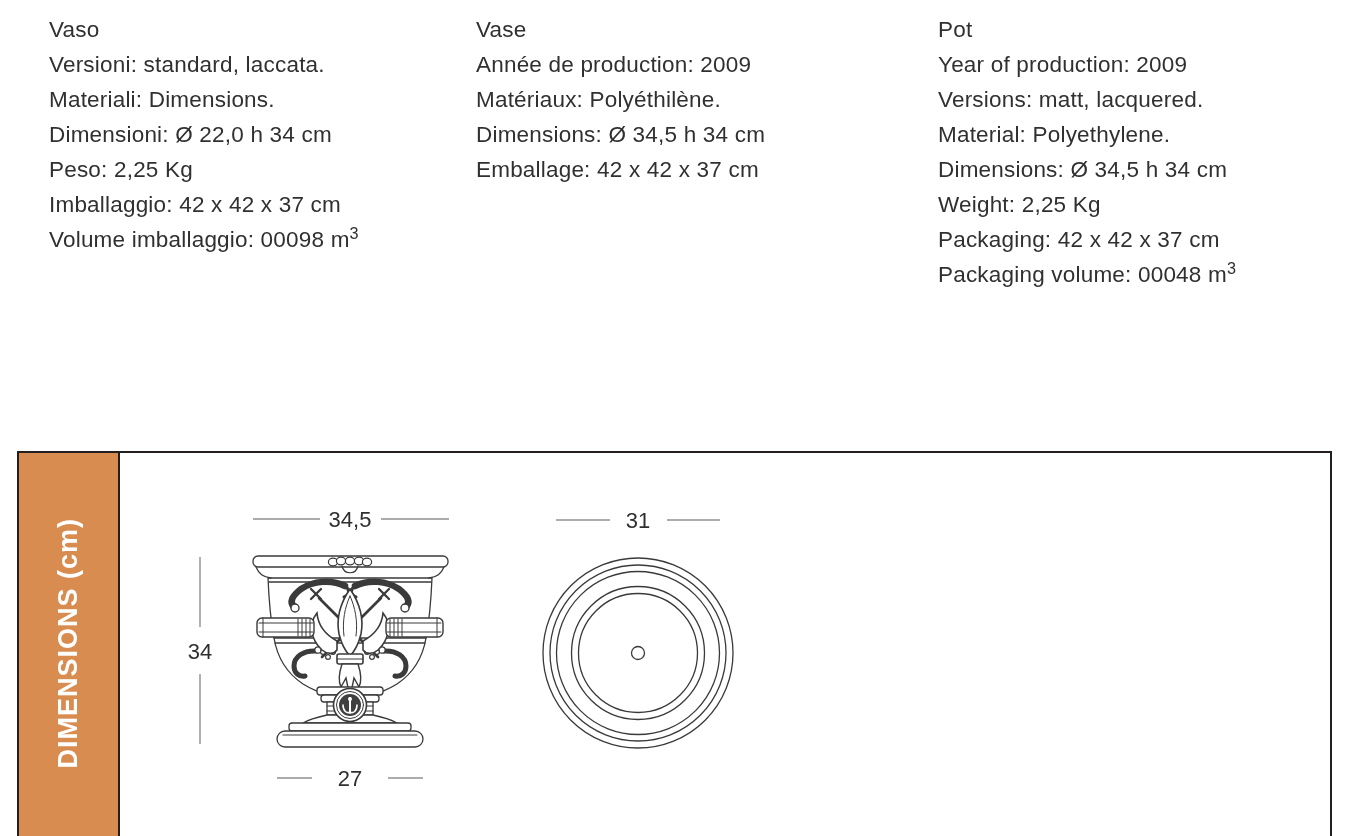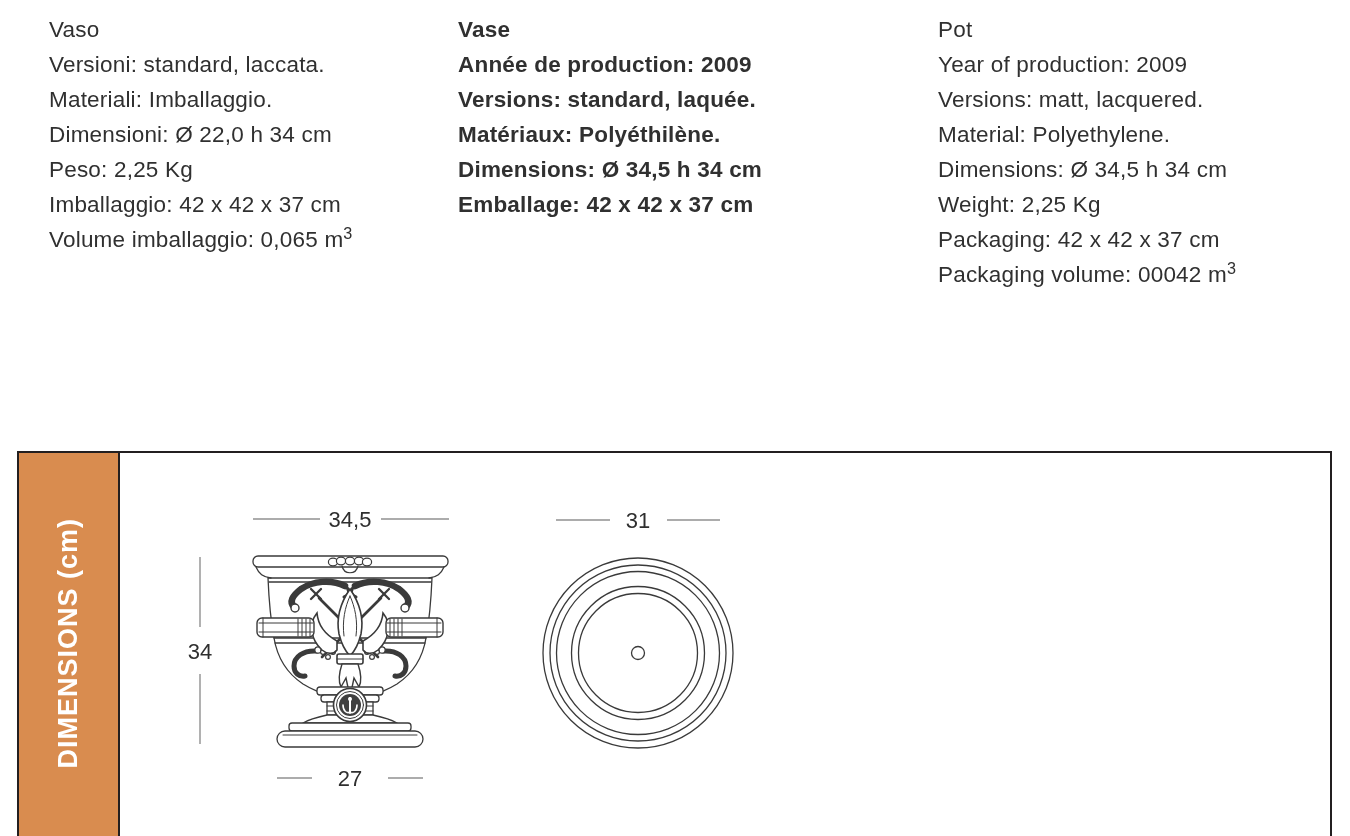--- a/index.html
+++ b/index.html
@@ -6,21 +6,21 @@
   body{
     width:1350px;height:836px;position:relative;overflow:hidden;
     background:#ffffff;
     font-family:"Liberation Sans", sans-serif;
     color:#303030;
   }
   
   .specs{position:absolute;left:0;top:12px;width:1350px;}
   .spec-col{position:absolute;top:0;width:440px;font-size:22.5px;line-height:35px;letter-spacing:.2px;}
   .spec-col.c1{left:15px;margin-left:34px;}
-  .spec-col.c2{left:458px;font-weight:bold;}
+  .spec-col.c2{left:476px;}
   .spec-col.c3{left:938px;}
   .spec-line{white-space:nowrap;}
   sup{font-size:.72em;line-height:0;vertical-align:super;}
   
   .dim-box{
     position:absolute;left:17px;top:451px;width:1315px;height:420px;
     border:2px solid #231f20;box-sizing:border-box;background:#ffffff;
   }
   .dim-sidebar{
     position:absolute;left:0;top:0;bottom:0;width:101px;box-sizing:border-box;
@@ -37,45 +37,44 @@
   .drawing-svg text{font-family:"Liberation Sans", sans-serif;font-size:22px;fill:#2f2f2f;}
 </style>
 </head>
 <body>
 
 <div class="specs">
 
   <div class="spec-col c1">
     <div class="spec-line">Vaso</div>
     <div class="spec-line">Versioni: standard, laccata.</div>
-    <div class="spec-line">Materiali: Imballaggio.</div>
+    <div class="spec-line">Materiali: Dimensions.</div>
     <div class="spec-line">Dimensioni: Ø 22,0 h 34 cm</div>
     <div class="spec-line">Peso: 2,25 Kg</div>
     <div class="spec-line">Imballaggio: 42 x 42 x 37 cm</div>
-    <div class="spec-line"><span>Volume imballaggio: 0,065 m</span><sup>3</sup></div>
+    <div class="spec-line"><span>Volume imballaggio: 00098 m</span><sup>3</sup></div>
   </div>
 
   <div class="spec-col c2">
     <div class="spec-line">Vase</div>
     <div class="spec-line">Année de production: 2009</div>
-    <div class="spec-line">Versions: standard, laquée.</div>
     <div class="spec-line">Matériaux: Polyéthilène.</div>
     <div class="spec-line">Dimensions: Ø 34,5 h 34 cm</div>
     <div class="spec-line">Emballage: 42 x 42 x 37 cm</div>
   </div>
 
   <div class="spec-col c3">
     <div class="spec-line">Pot</div>
     <div class="spec-line">Year of production: 2009</div>
     <div class="spec-line">Versions: matt, lacquered.</div>
     <div class="spec-line">Material: Polyethylene.</div>
     <div class="spec-line">Dimensions: Ø 34,5 h 34 cm</div>
     <div class="spec-line">Weight: 2,25 Kg</div>
     <div class="spec-line">Packaging: 42 x 42 x 37 cm</div>
-    <div class="spec-line"><span>Packaging volume: 00042 m</span><sup>3</sup></div>
+    <div class="spec-line"><span>Packaging volume: 00048 m</span><sup>3</sup></div>
   </div>
 </div>
 
 <div class="dim-box">
   <div class="dim-sidebar">
     <span class="vlabel">DIMENSIONS (cm)</span>
   </div>
 
   <svg class="drawing-svg" viewBox="120 453 1210 383" xmlns="http://www.w3.org/2000/svg">
 

